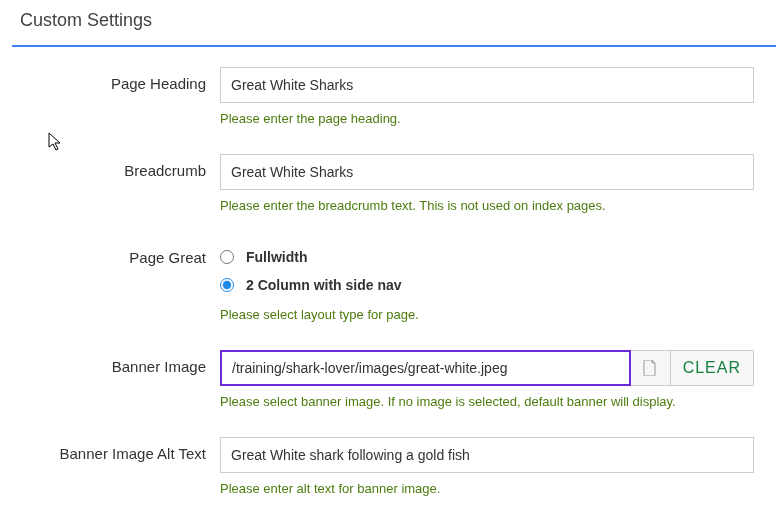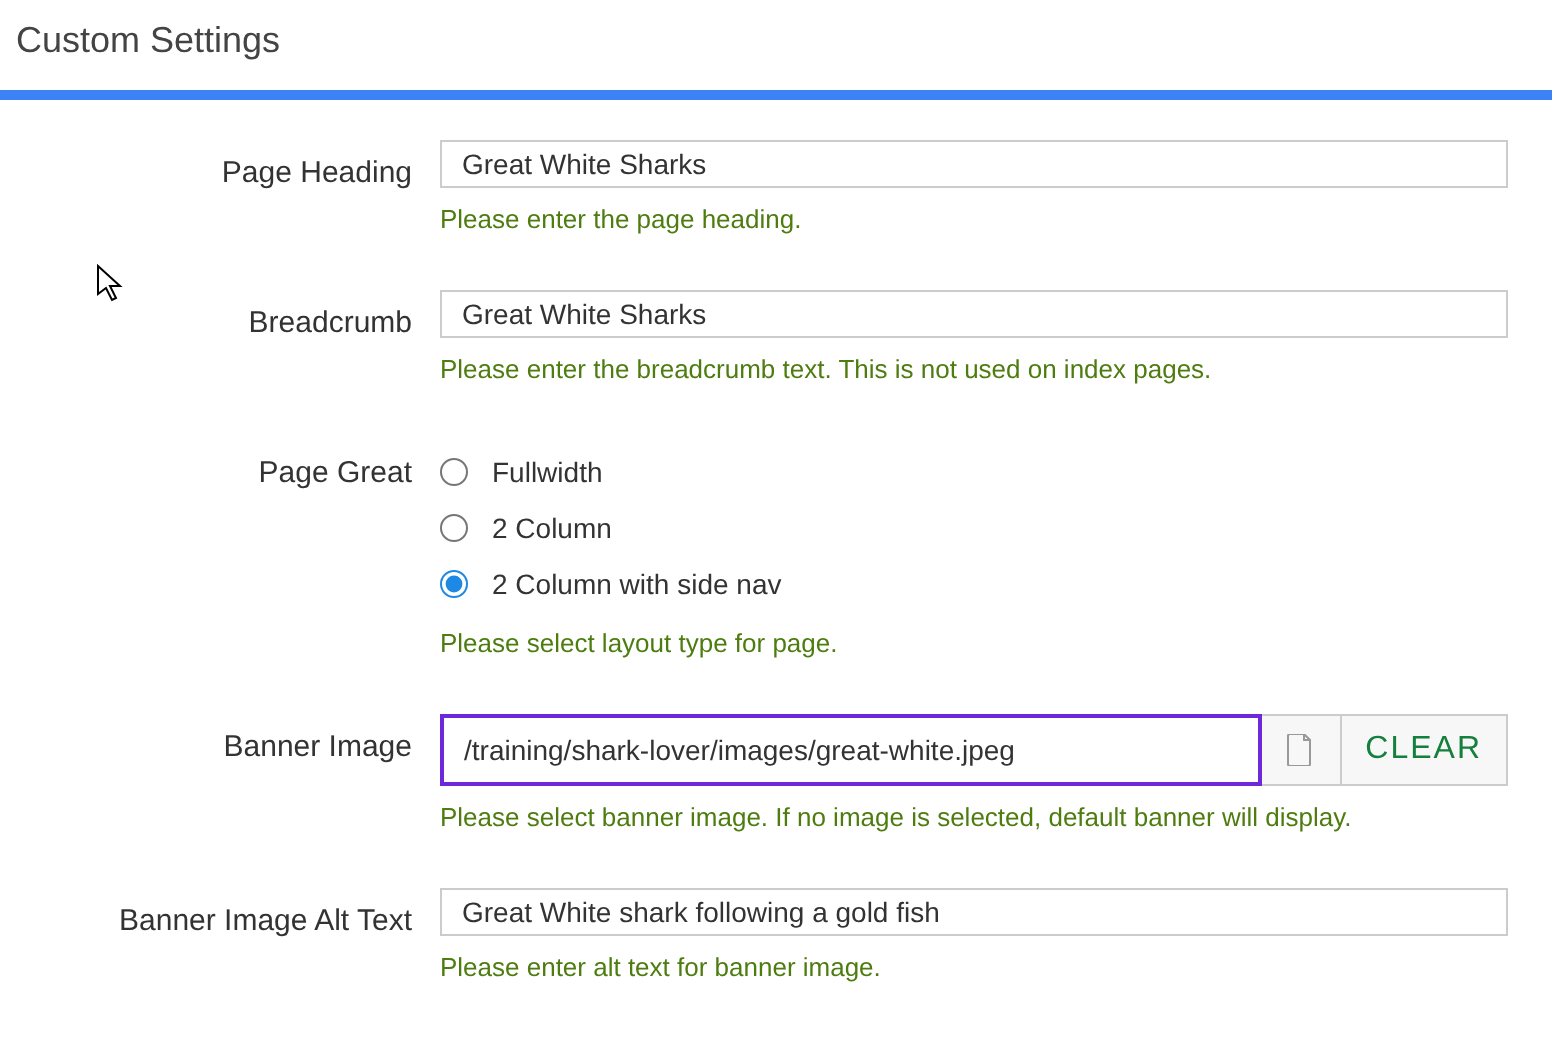--- a/index.html
+++ b/index.html
@@ -11,21 +11,22 @@
     font-family: Arial, Helvetica, sans-serif;
     font-size: 14px;
     color: #333;
     background: #fff;
     width: 776px;
     height: 519px;
     overflow: hidden;
   }
   .header {
     padding: 10px 8px 14px 8px;
-    border-bottom: 5px solid #3b82f6;
+    border-bottom: 2px solid #3b82f6;
+    margin-left: 12px;
   }
   .header h1 {
     font-size: 18px;
     font-weight: 400;
     color: #444;
   }
   .form-area {
     padding: 20px 10px 0 10px;
   }
   .row {
@@ -40,21 +41,21 @@
     padding-top: 8px;
     color: #333;
     font-size: 15px;
   }
   .field-col {
     flex: 1;
     padding-right: 12px;
   }
   .text-input {
     width: 100%;
-    height: 24px;
+    height: 36px;
     border: 1px solid #ccc;
     padding: 0 10px;
     font-size: 14px;
     color: #333;
     font-family: inherit;
   }
   .hint {
     margin-top: 8px;
     font-size: 13px;
     color: #4d7c0f;
@@ -70,20 +71,21 @@
   .radio-row input[type="radio"] {
     margin-right: 12px;
     width: 14px;
     height: 14px;
     accent-color: #1e88e5;
   }
   .radio-row label {
     font-size: 14px;
     color: #333;
     cursor: pointer;
+    font-weight: bold;
   }
   .image-row {
     display: flex;
     width: 100%;
   }
   .image-input {
     flex: 1;
     height: 36px;
     border: 2px solid #6d28d9;
     padding: 0 10px;
@@ -148,24 +150,20 @@
 
   <div class="row">
     <div class="label-col">Page Great</div>
     <div class="field-col">
       <div class="radio-group">
         <div class="radio-row">
           <input type="radio" name="layout" id="r0" style="">
           <label for="r0">Fullwidth</label>
         </div>
         <div class="radio-row">
-          <input type="radio" name="layout" id="r1" style="">
-          <label for="r1">2 Column</label>
-        </div>
-        <div class="radio-row">
           <input type="radio" name="layout" id="r2" checked="" style="">
           <label for="r2">2 Column with side nav</label>
         </div>
       </div>
       <div class="hint" style="">Please select layout type for page.</div>
     </div>
   </div>
 
   <div class="row">
     <div class="label-col">Banner Image</div>

